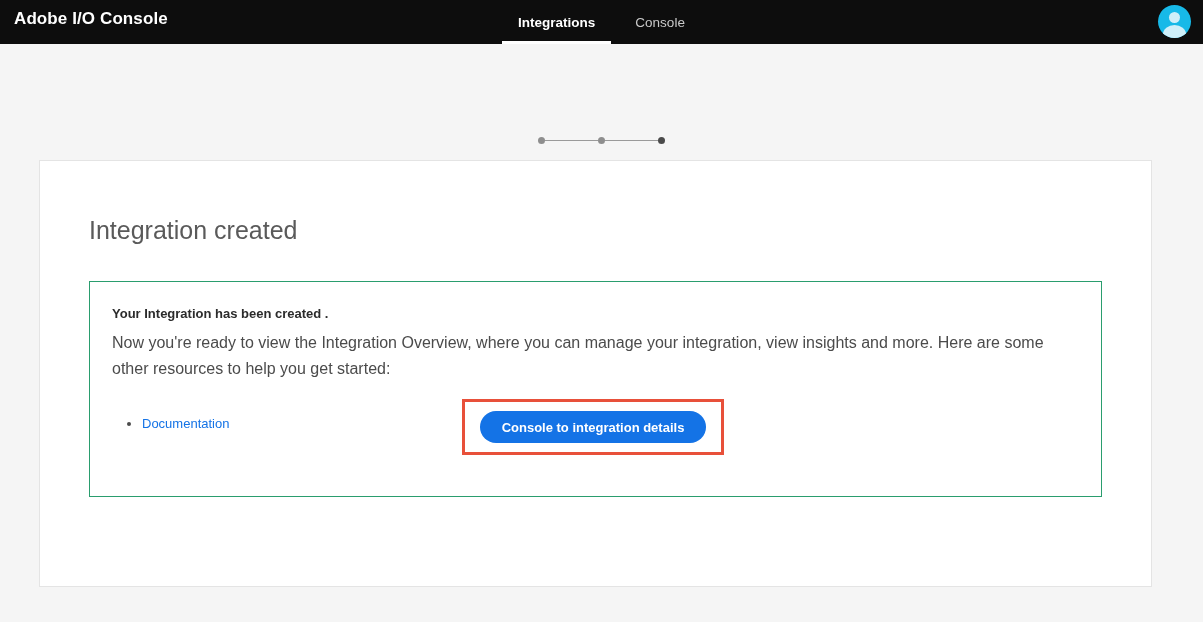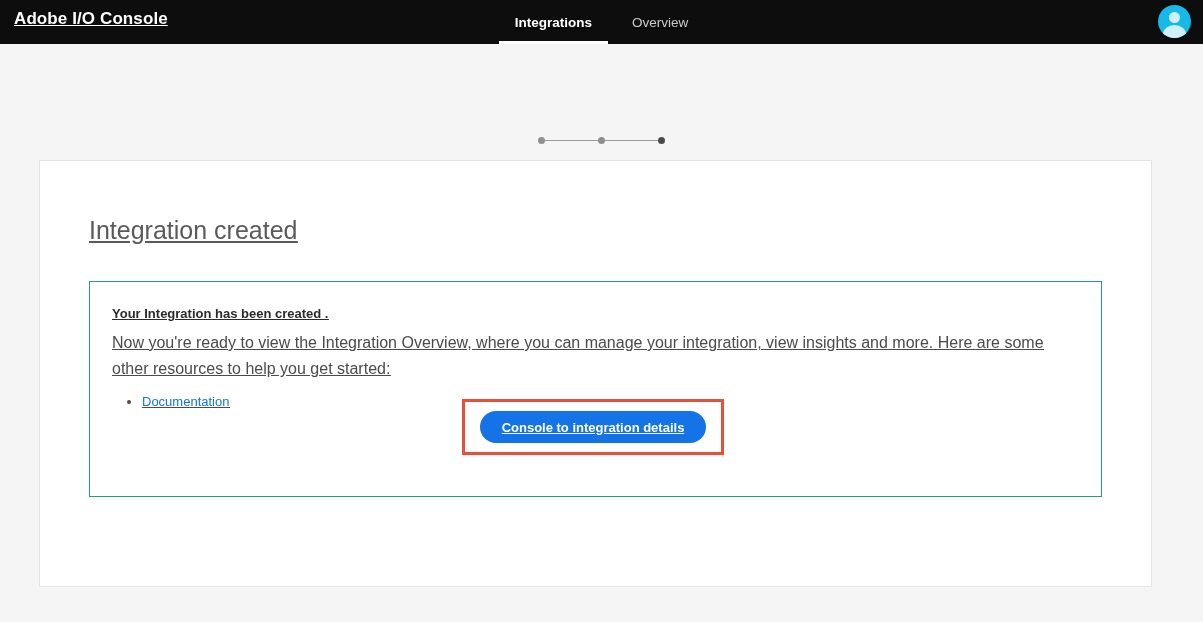--- a/index.html
+++ b/index.html
@@ -1,15 +1,15 @@
 <!DOCTYPE html>
 <html><head>
 <meta charset="utf-8">
 <style>
-  * { box-sizing: border-box; text-decoration: underline; }
+  * { box-sizing: border-box; }
   html, body {
     margin: 0;
     padding: 0;
     width: 1203px;
     height: 622px;
     overflow: hidden;
     font-family: "Liberation Sans", sans-serif;
     background: #f5f5f5;
   }
 
@@ -140,21 +140,21 @@
     margin: 0 0 9px 0;
   }
   .notice-body {
     font-size: 16px;
     color: #4b4b4b;
     line-height: 1.65;
     margin: 0;
     max-width: 935px;
   }
   .notice-list {
-    margin: 8px 0 0 0;
+    margin: 30px 0 0 0;
     padding-left: 30px;
   }
   .notice-list li {
     font-size: 13px;
     color: #4b4b4b;
     line-height: 1.7;
   }
   .notice-list li::marker { color: #4b4b4b; }
   .doc-link {
     color: #1473e6;
@@ -188,21 +188,21 @@
   }
 </style>
 </head>
 <body>
 
 <div class="topbar">
   <div class="brand">Adobe I/O Console</div>
 
   <div class="navlinks">
     <a class="navlink active" href="#">Integrations</a>
-    <a class="navlink" href="#">Overview</a>
+    <a class="navlink" href="#">Console</a>
   </div>
 
   <div class="avatar">
     <div class="head"></div>
     <div class="body"></div>
   </div>
 </div>
 
 <div class="steps">
   <span class="step-dot"></span>

